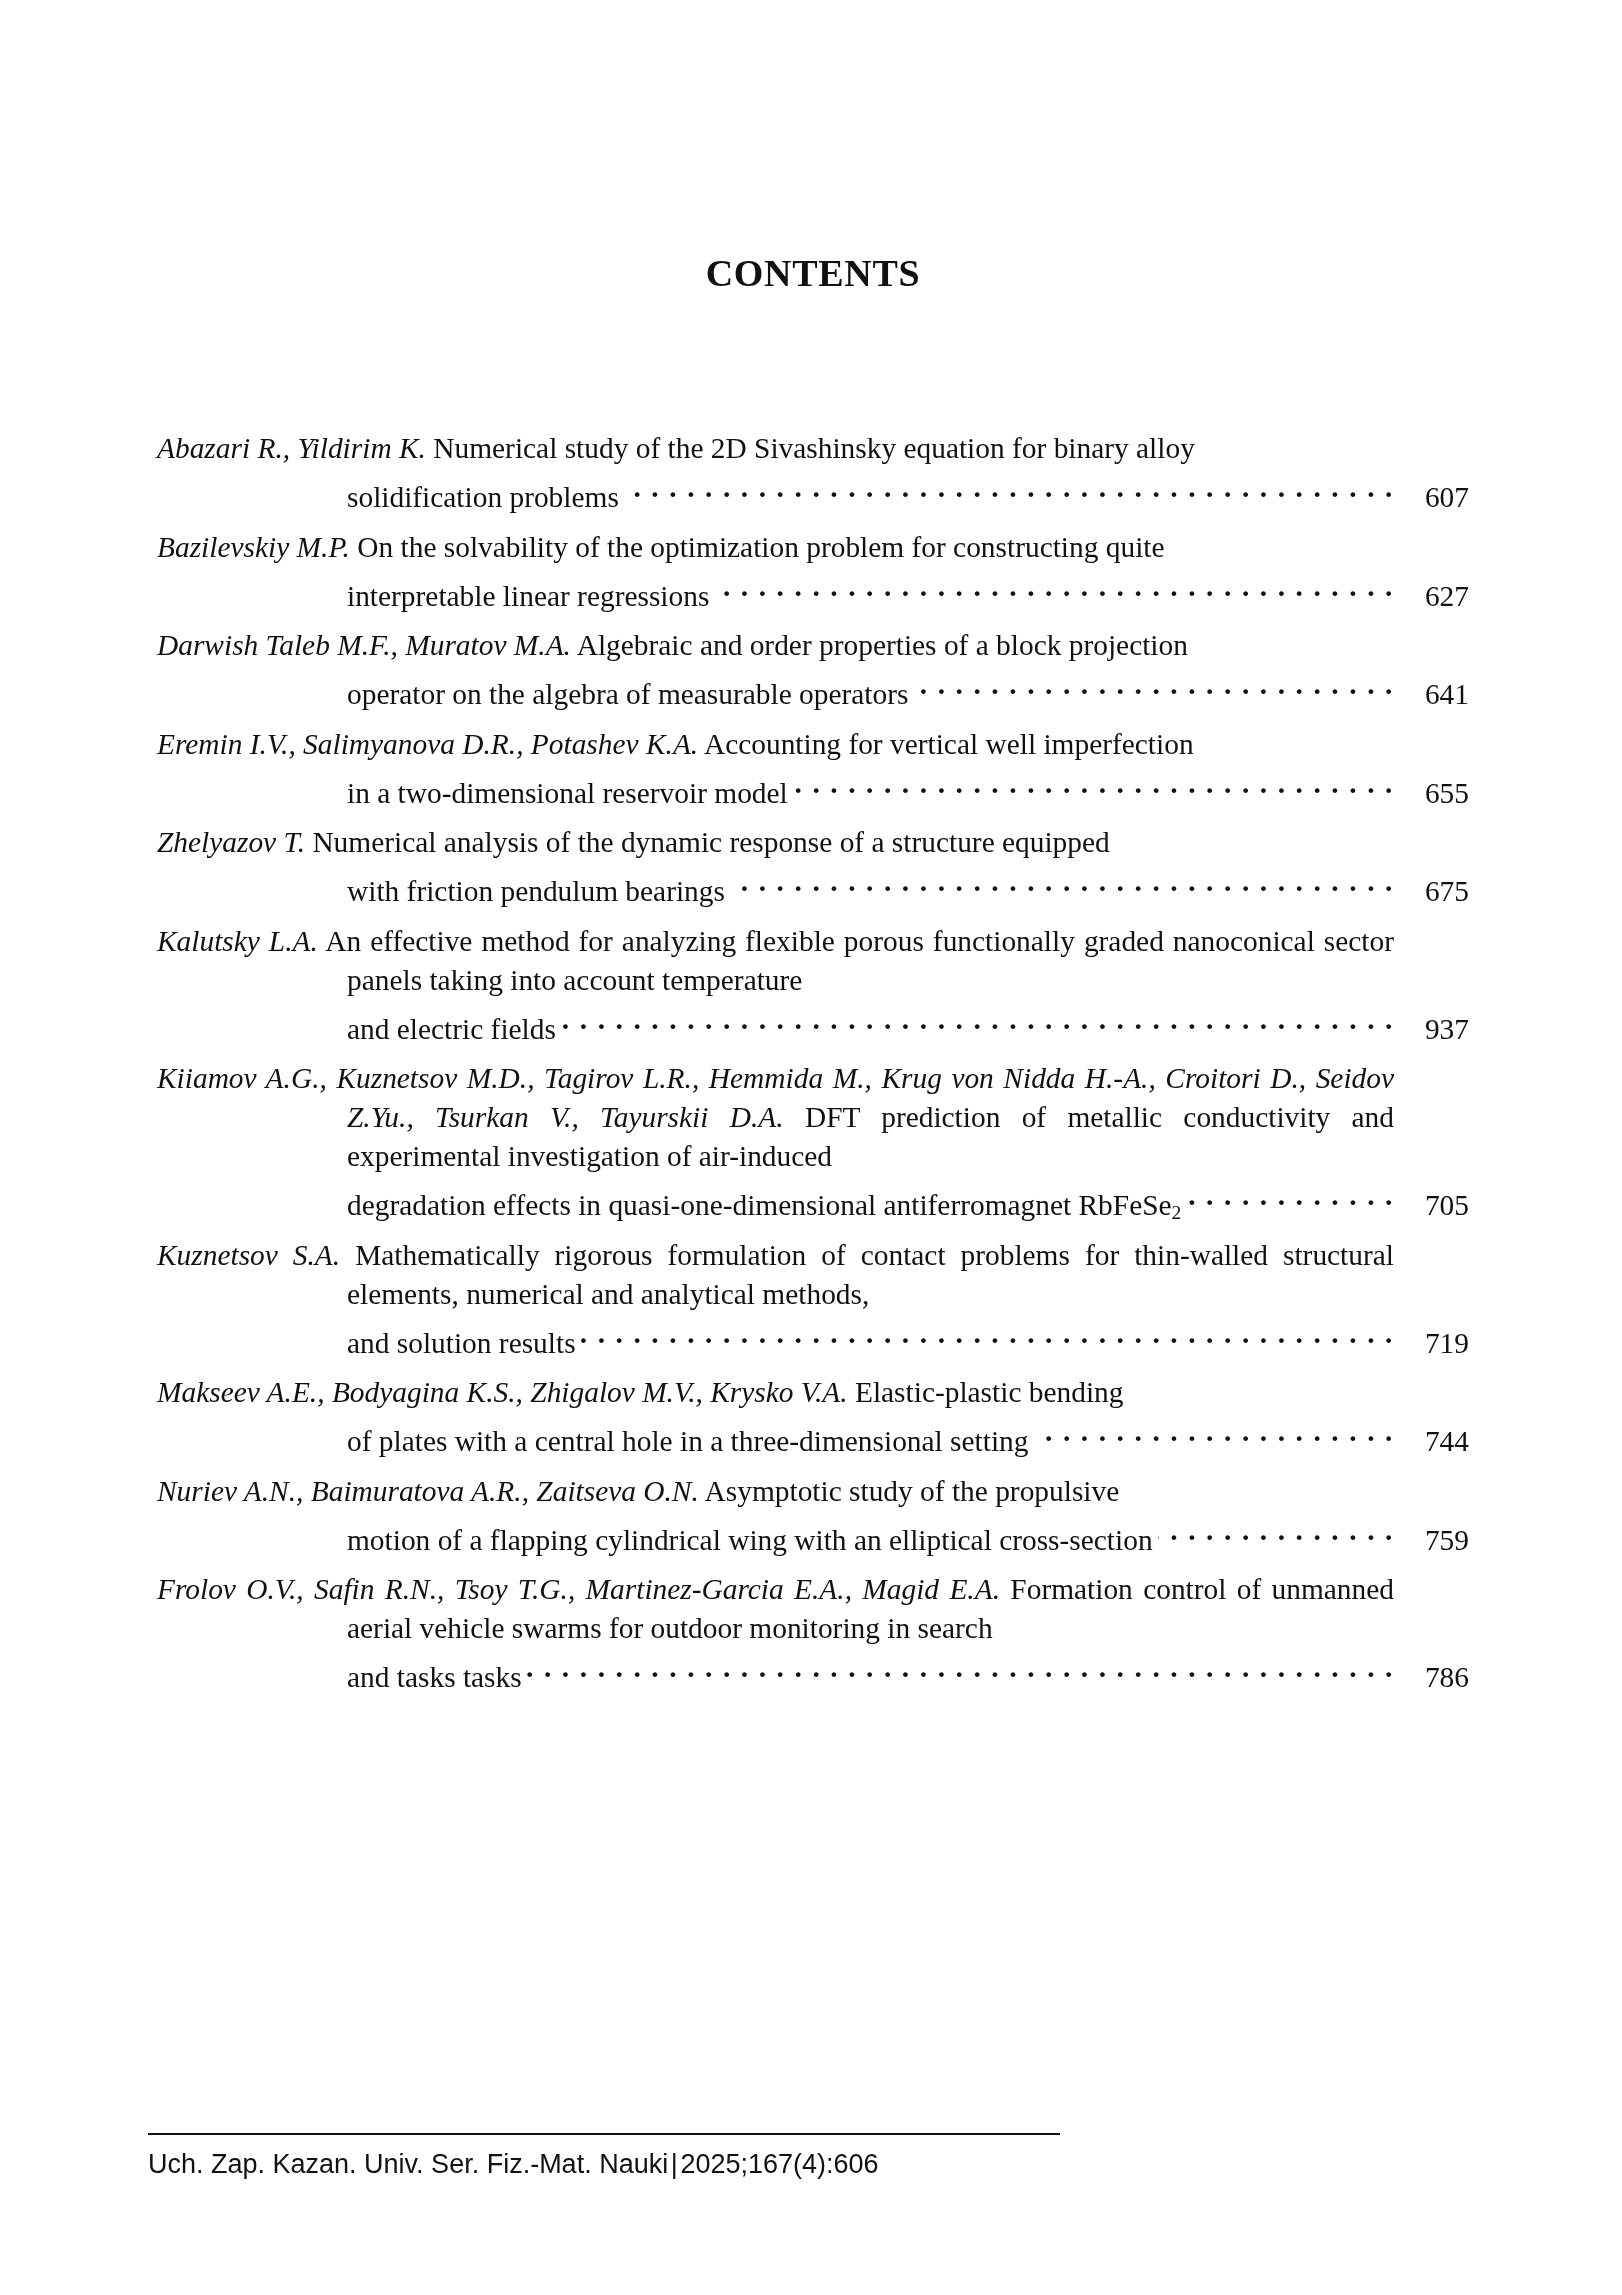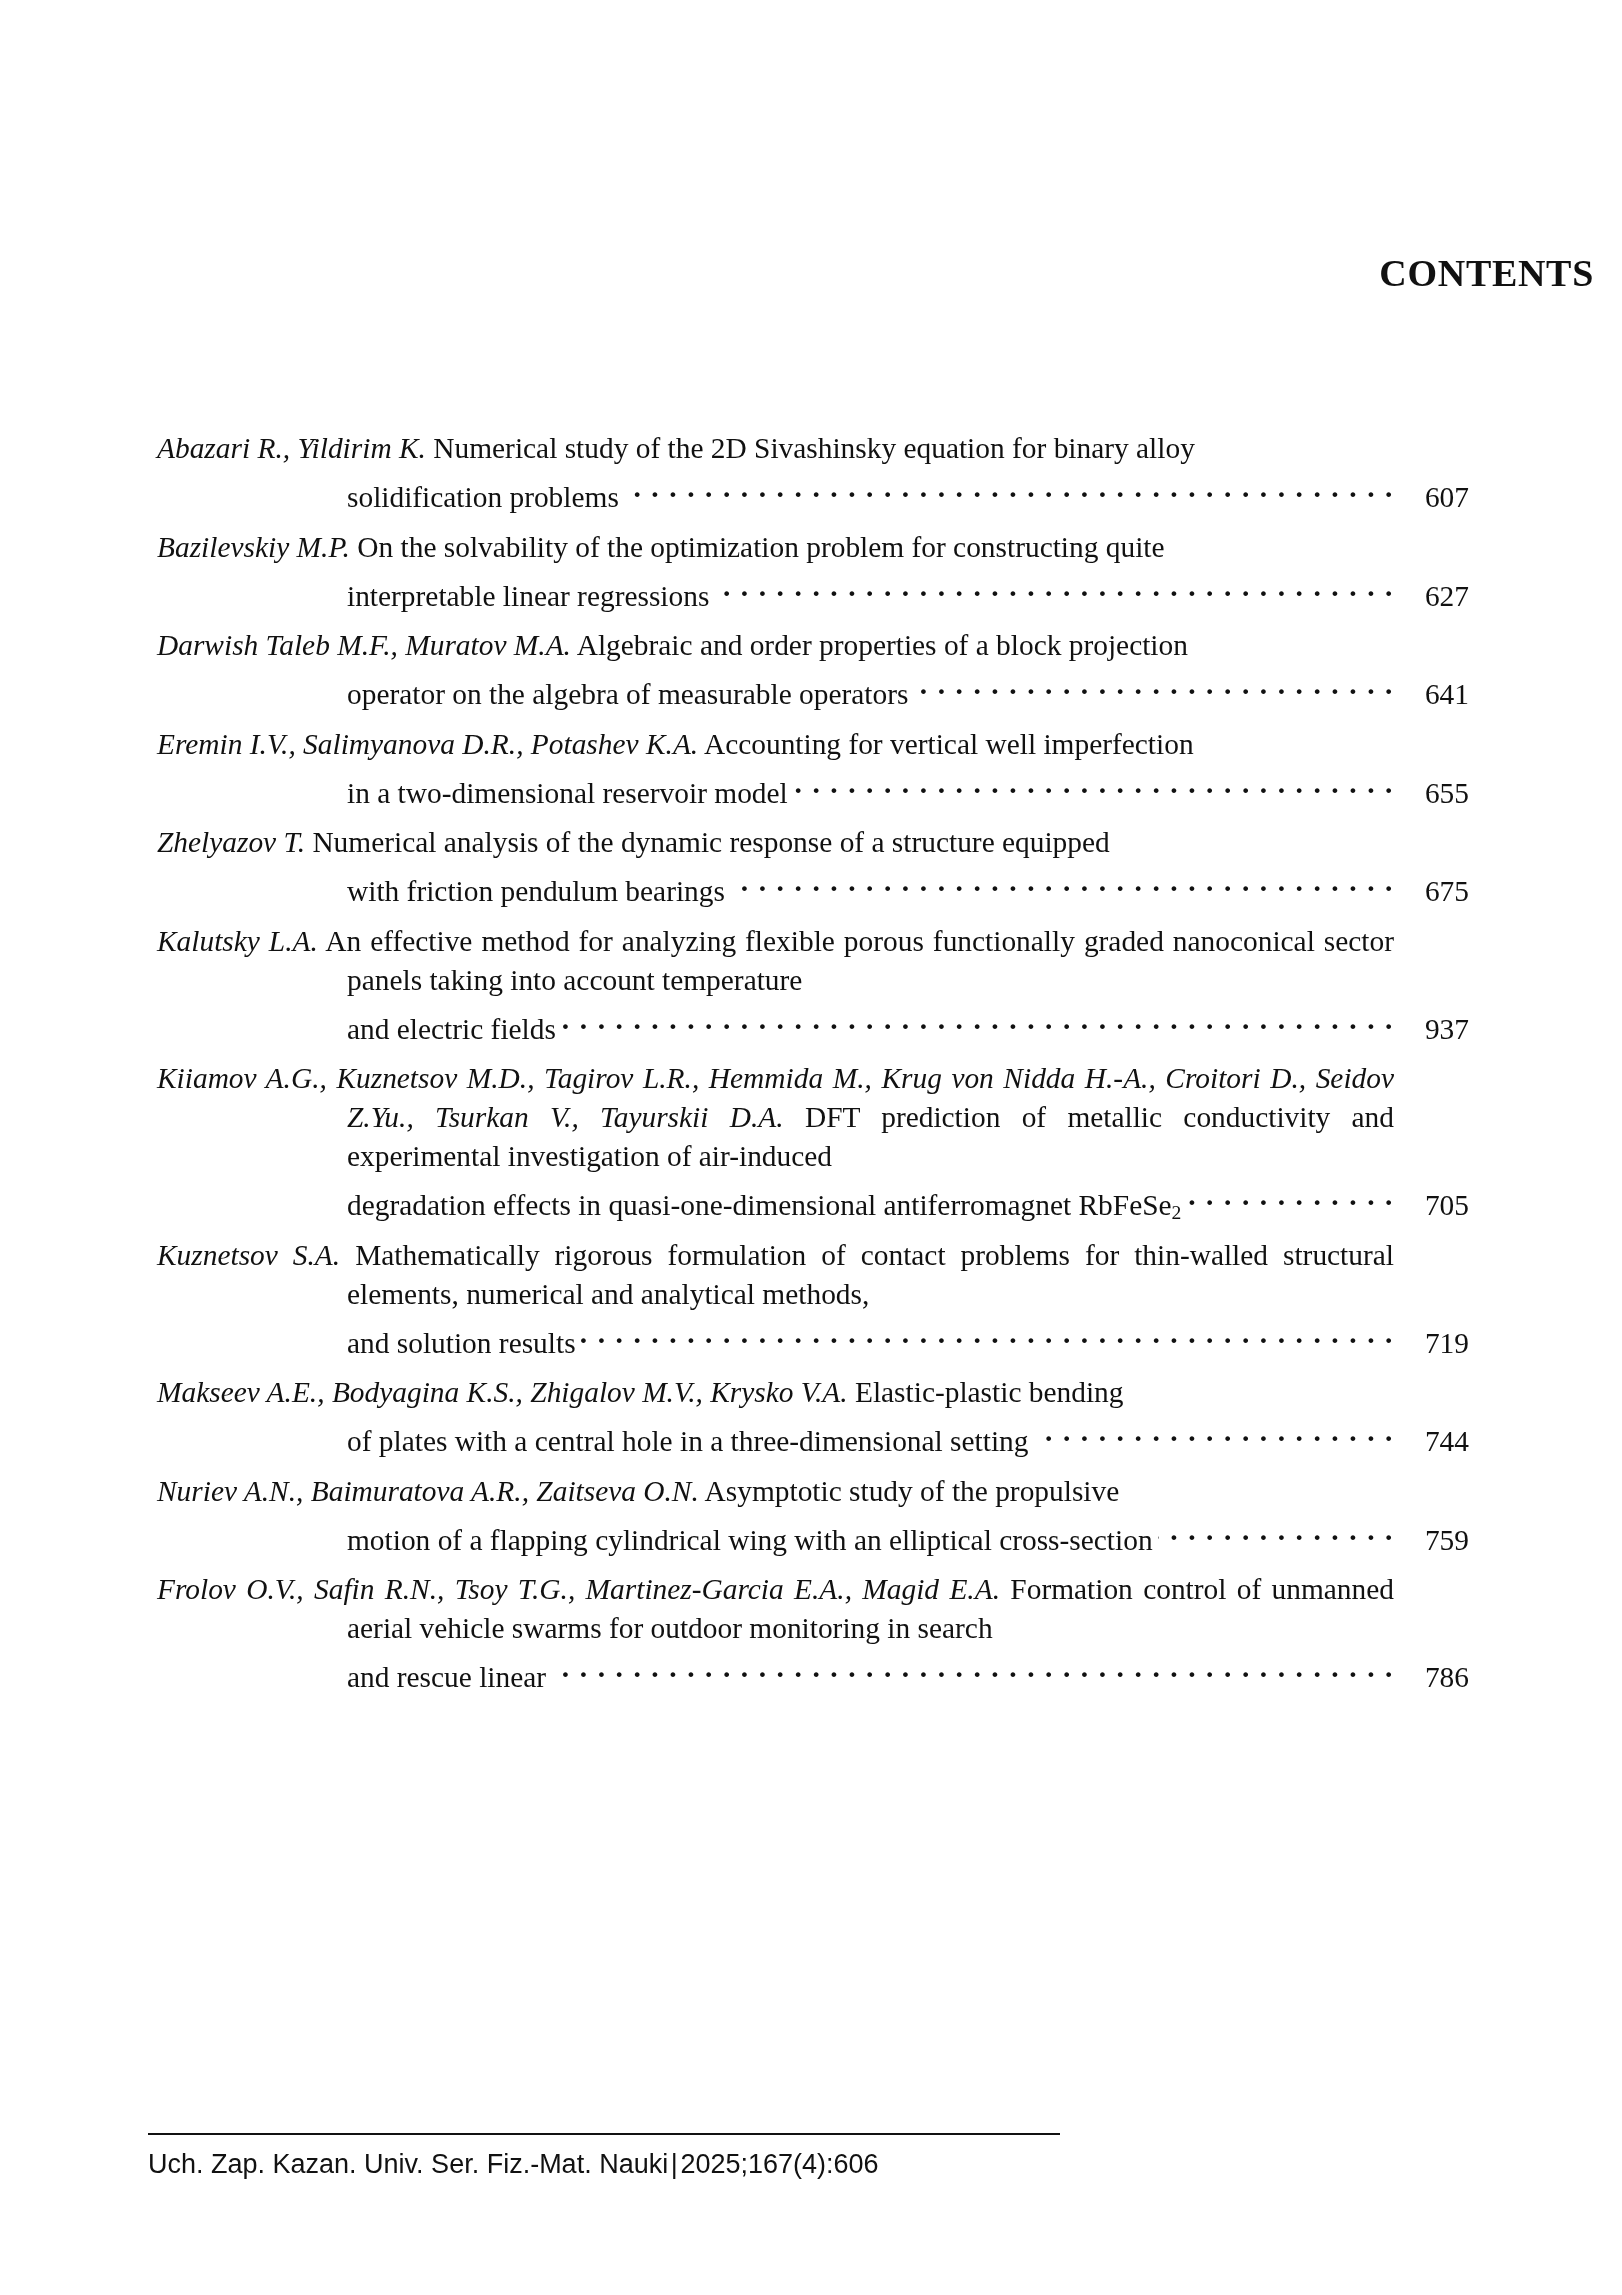--- a/index.html
+++ b/index.html
@@ -11,23 +11,23 @@
       width: 1623px;
       height: 2295px;
       position: relative;
       overflow: hidden;
       color: #111111;
       font-family: "DejaVu Serif", "Liberation Serif", serif;
     }
     .page-title {
       position: absolute;
       top: 226px;
-      left: 0;
+      left: 16px;
       width: 1594px;
-      text-align: right;
+      text-align: center;
       font-family: "Liberation Serif", "DejaVu Serif", serif;
       font-weight: bold;
       font-size: 38px;
       letter-spacing: 0.7px;
     }
     .toc {
       position: absolute;
       top: 429px;
       left: 157px;
       width: 1312px;
@@ -244,21 +244,21 @@
   </div>
 
 
   <div class="entry">
     <div class="entry-body">
       <span class="authors">Frolov O.V., Safin R.N., Tsoy T.G., Martinez-Garcia E.A., Magid E.A.</span>
       <span>Formation</span>
       <span>control of unmanned aerial vehicle swarms for outdoor monitoring in search</span>
     </div>
     <div class="last-line">
-      <span class="tail">and rescue linear</span>
+      <span class="tail">and tasks tasks</span>
       <span class="leader"></span>
     </div>
     <span class="page-num">786</span>
   </div>
 
 </div>
 
 <div class="footer-rule"></div>
 <div class="footer-text">
   <span>Uch. Zap. Kazan. Univ. Ser. Fiz.-Mat. Nauki</span><span class="footer-sep">|</span><span>2025;167(4):606</span>

